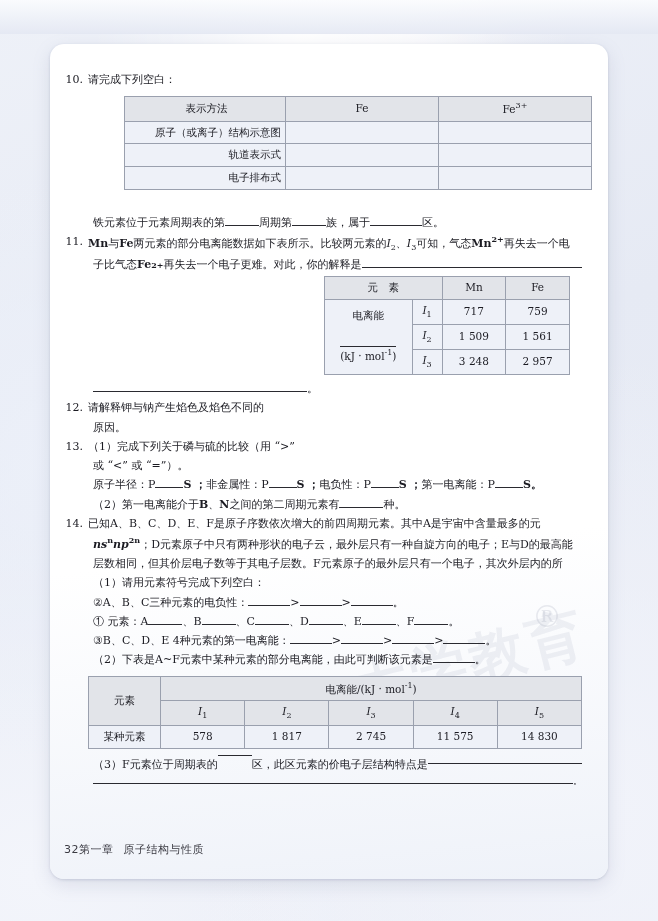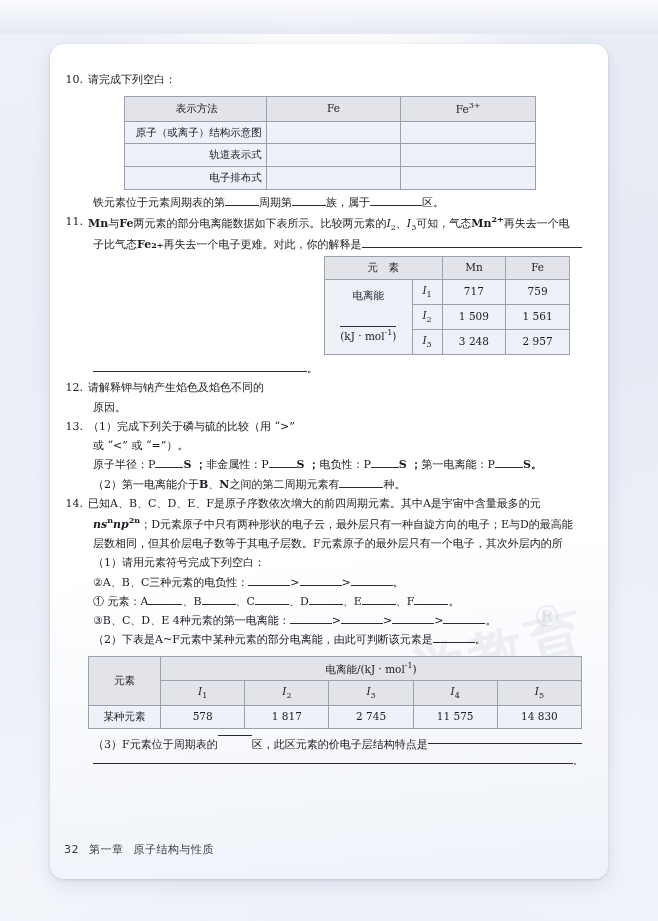--- a/index.html
+++ b/index.html
@@ -68,21 +68,21 @@
     padding: 3px 4px;
     font-weight: normal;
     text-align: center;
     background: #eef1f8;
     line-height: 1.5;
   }
   .tb thead td, .tb thead th { background: #e2e4e9; }
   .tb td.lefthd { text-align: right; padding-left: 7px; }
 
   
-  #t1 { margin: 7px 0 3px 60px; width: 412px; }
+  #t1 { margin: 7px 0 23px 60px; width: 468px; }
   #t1 td { height: 20px; }
   #t1 tbody td.lefthd { width: 142px; }
   #t1 td.c { width: 135px; }
 
   
   #t2wrap { float: right; margin: 2px 12px 4px 10px; }
   #t2 { width: 246px; }
   #t2 td { height: 19px; }
   .ie-frac { display:inline-block; text-align:center; line-height:1.25; padding: 0 2px;}
   .ie-frac .num { display:block; }
@@ -97,21 +97,21 @@
   #wm-r { right: 46px; top: 555px; font-size: 30px; }
   #wm-cn { left: 300px; top: 580px; font-size: 56px; font-weight:bold;
            transform: rotate(-14deg); color: rgba(150,155,175,.13);
            font-family:"DejaVu Serif",serif; letter-spacing: 4px;}
 
   
   #footer {
     position: absolute; left: 14px; bottom: 22px;
     font-size: 11px; color: #3a3a42; letter-spacing: .5px;
   }
-  #footer .pg { font-family: "DejaVu Sans","Liberation Sans",sans-serif; margin-right: 10px; }
+  #footer .pg { font-family: "DejaVu Sans","Liberation Sans",sans-serif; margin-right: 0; }
   #footer .ch { margin-right: 10px; }
 </style>
 </head>
 <body>
 
 <div id="backdrop"></div>
 <div id="topstrip"></div>
 
 <div id="page">
   <div id="pagetint"></div>

